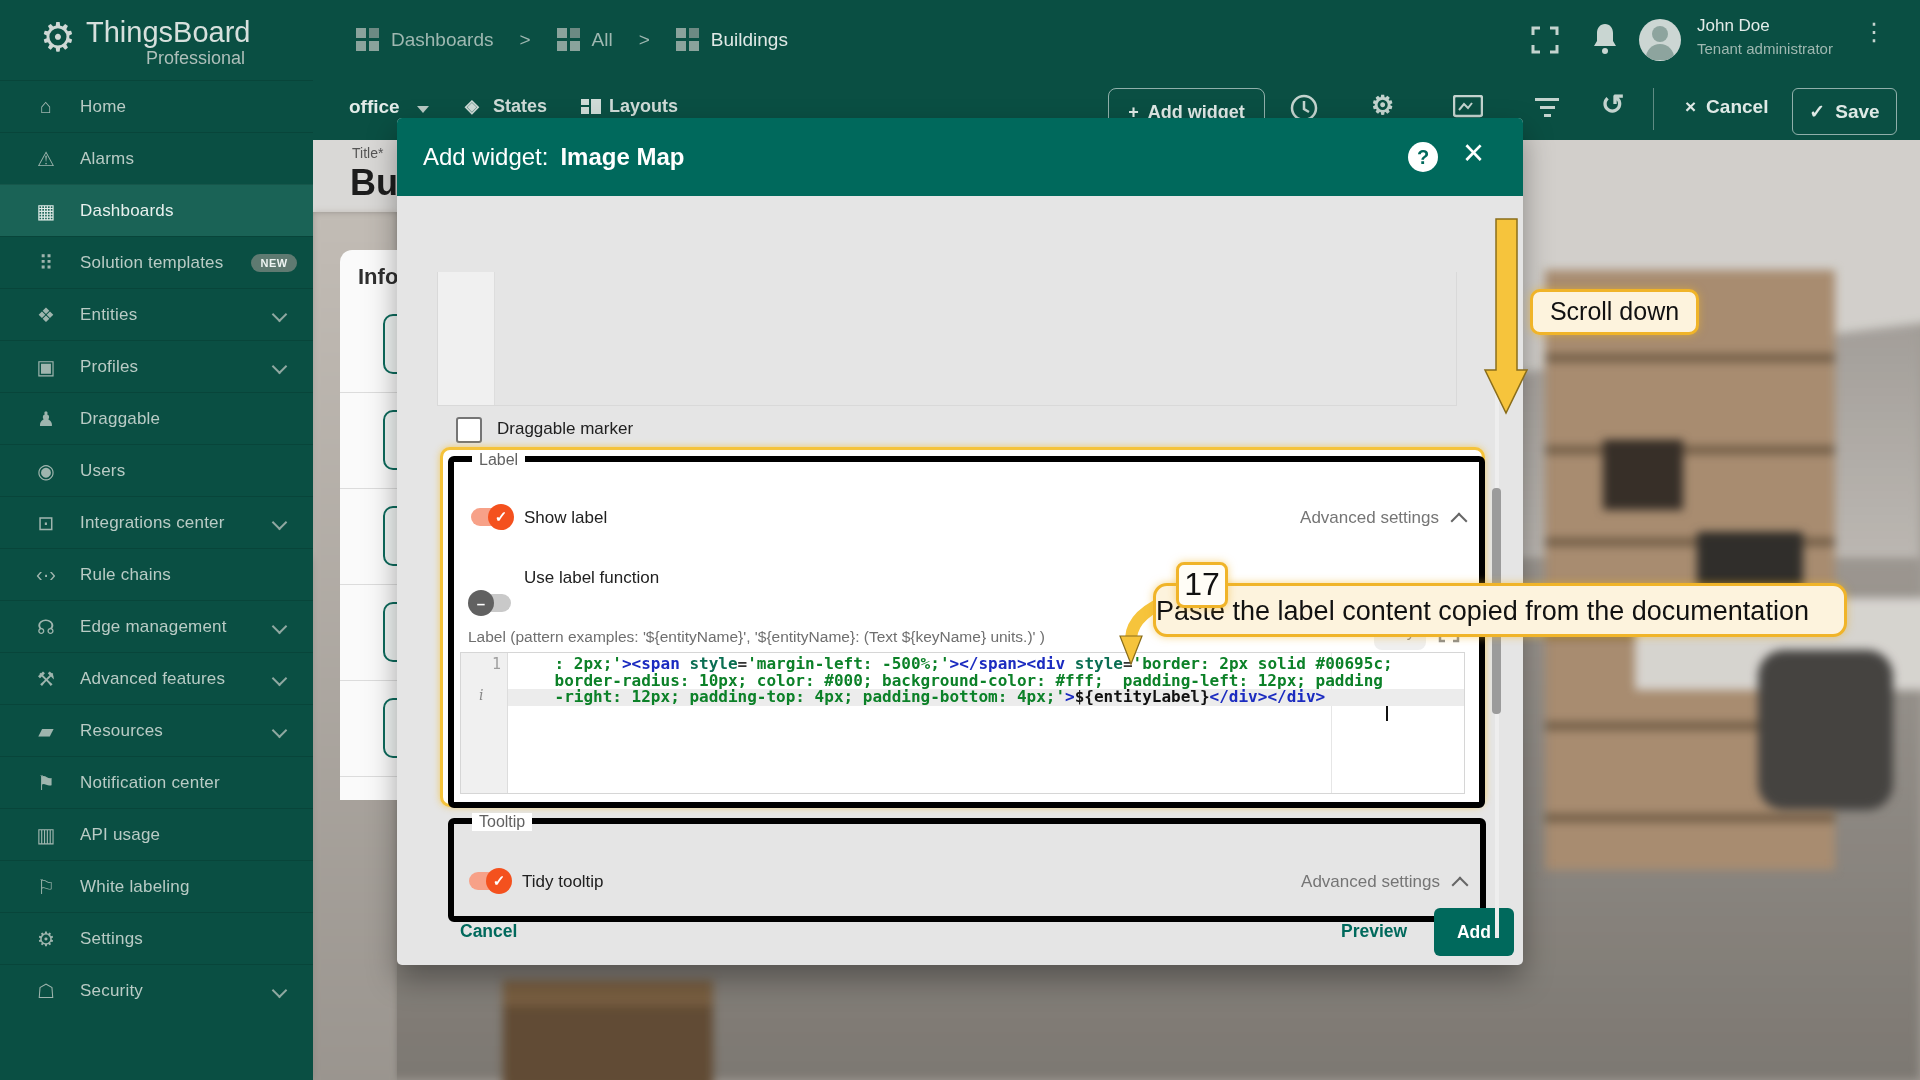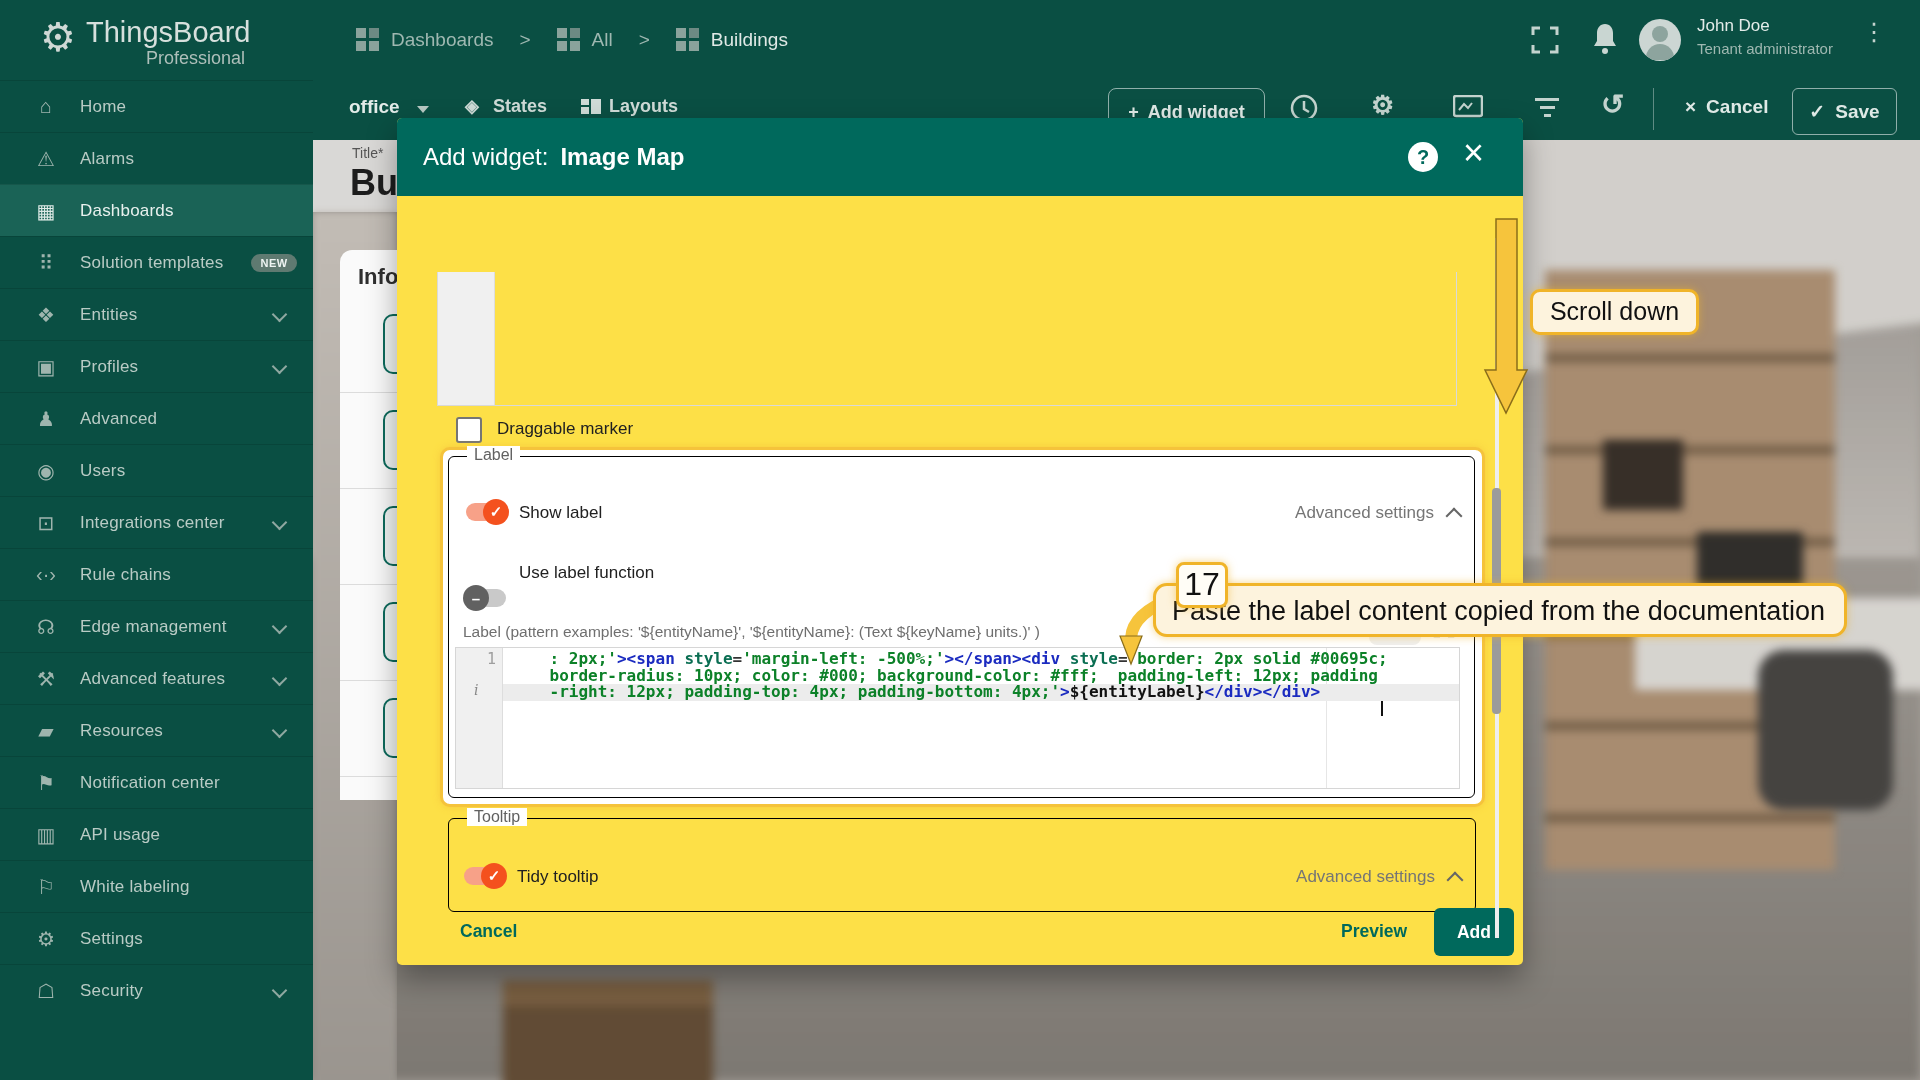--- a/index.html
+++ b/index.html
@@ -28,35 +28,35 @@
   .gridicon span{background:#8aa39c;}
   .gridicon span:nth-child(2){background:#6d8a83;}
   .tb-btn{border:1px solid rgba(255,255,255,.55);border-radius:8px;color:#dfe9e6;font-size:18px;
           display:flex;align-items:center;justify-content:center;background:transparent;}
   .tbicon{color:#c3d3ce;}
   
   #strip{position:absolute;left:313px;top:140px;width:84px;height:940px;z-index:7;overflow:hidden;}
   .wbox{width:56px;height:56px;border:2px solid #0d6b5d;border-radius:10px;background:#f2f6f5;
         display:flex;align-items:center;justify-content:center;position:absolute;left:43px;}
   
-  #modal{position:absolute;left:397px;top:118px;width:1126px;height:847px;background:#fde047;border-radius:5px;
+  #modal{position:absolute;left:397px;top:118px;width:1126px;height:847px;background:#e5e5e5;border-radius:5px;
          box-shadow:0 14px 30px rgba(0,0,0,.35);z-index:10;}
   #modal-header{position:absolute;left:0;top:0;width:100%;height:78px;background:#00695c;border-radius:5px 5px 0 0;
                 display:flex;align-items:center;color:#fff;}
   .tab{position:absolute;top:0;height:40px;display:flex;align-items:center;font-size:17.5px;color:#8b8b8b;cursor:pointer;}
   .tab.sel{background:#00695c;color:#fff;border-radius:20px;justify-content:center;font-weight:bold;}
   .toggle{position:relative;width:46px;height:26px;flex:0 0 46px;}
   .toggle .track{position:absolute;left:3px;top:4px;width:40px;height:18px;border-radius:9px;}
   .toggle .knob{position:absolute;top:0;width:26px;height:26px;border-radius:50%;color:#fff;font-size:15px;
                 display:flex;align-items:center;justify-content:center;font-weight:bold;}
   .toggle.on .track{background:#f7a188;}
   .toggle.on .knob{right:0;background:#f4511e;}
   .toggle.off .track{background:#c9c9c9;}
   .toggle.off .knob{left:0;background:#616161;}
-  .fieldset{position:absolute;border:1px solid #000000;border-radius:6px;}
+  .fieldset{position:absolute;border:6px solid #000000;border-radius:6px;}
   .legend{position:absolute;top:-11px;left:18px;background:#fff;padding:0 7px;font-size:16px;color:#616161;}
   .advrow{position:absolute;display:flex;align-items:center;gap:14px;color:#757575;font-size:17px;}
   .chev-up{width:10px;height:10px;border-left:2px solid #666;border-top:2px solid #666;transform:rotate(45deg);margin-top:5px;}
   .rowlbl{font-size:17px;color:#212121;}
   
   #editor{position:absolute;background:#fff;border:1px solid #d6d6d6;}
   #gutter{position:absolute;left:0;top:0;bottom:0;width:46px;background:#f0f0f0;border-right:1px solid #ddd;}
   .code-row{position:relative;white-space:pre;font-family:"DejaVu Sans Mono",monospace;font-size:16px;
             line-height:16.5px;height:16.5px;padding-left:8px;}
   .code-row.active{background:#ececec;}
@@ -117,21 +117,21 @@
           <span class="side-label">Entities</span>
           <span class="chev-down"></span>
         </div>
         <div class="side-item">
           <span class="side-icon">▣</span>
           <span class="side-label">Profiles</span>
           <span class="chev-down"></span>
         </div>
         <div class="side-item">
           <span class="side-icon">♟</span>
-          <span class="side-label">Advanced</span>
+          <span class="side-label">Draggable</span>
         </div>
         <div class="side-item">
           <span class="side-icon">◉</span>
           <span class="side-label">Users</span>
         </div>
         <div class="side-item">
           <span class="side-icon">⊡</span>
           <span class="side-label">Integrations center</span>
           <span class="chev-down"></span>
         </div>
@@ -360,18 +360,18 @@
     <div class="abs" style="left:1098px;top:120px;width:4px;height:700px;background:#eee;"></div>
     <div class="abs" style="left:1095px;top:370px;width:9px;height:226px;background:#9b9b9b;border-radius:4px;"></div>
   </div>
 
   <svg class="abs" style="left:1483px;top:218px;z-index:30;" width="46" height="198" viewBox="0 0 46 198">
     <polygon points="13,1 34,1 34,152 44,152 23,195 2,152 13,152" fill="#f6c43c" stroke="#8a6d1a" stroke-width="1.5"></polygon>
     </svg>
   <div class="callout" style="left:1530px;top:289px;width:163px;height:40px;border-radius:10px;font-size:25px;line-height:38px;text-align:center;">Scroll down</div>
 
   <div class="callout" style="left:1176px;top:562px;width:46px;height:40px;border-radius:8px;background:#fffdf6;font-size:32px;line-height:38px;text-align:center;z-index:31;">17</div>
-  <div class="callout" style="left:1153px;top:583px;width:694px;height:54px;border-radius:14px;font-size:27px;line-height:50px;padding-left:16px;box-sizing:border-box;">Paste the label content copied from the documentation</div>
+  <div class="callout" style="left:1153px;top:583px;width:694px;height:54px;border-radius:14px;font-size:27px;line-height:50px;box-sizing:border-box;">Paste the label content copied from the documentation</div>
   <svg class="abs" style="left:1112px;top:592px;z-index:29;" width="70" height="78" viewBox="0 0 70 78">
     <path d="M62,6 C34,16 20,30 19,46" fill="none" stroke="#f6c43c" stroke-width="12"></path>
     <polygon points="8,44 30,44 19,72" fill="#f6c43c" stroke="#8a6d1a" stroke-width="1.2"></polygon>
     </svg>
 </div>
 
 </body></html>

